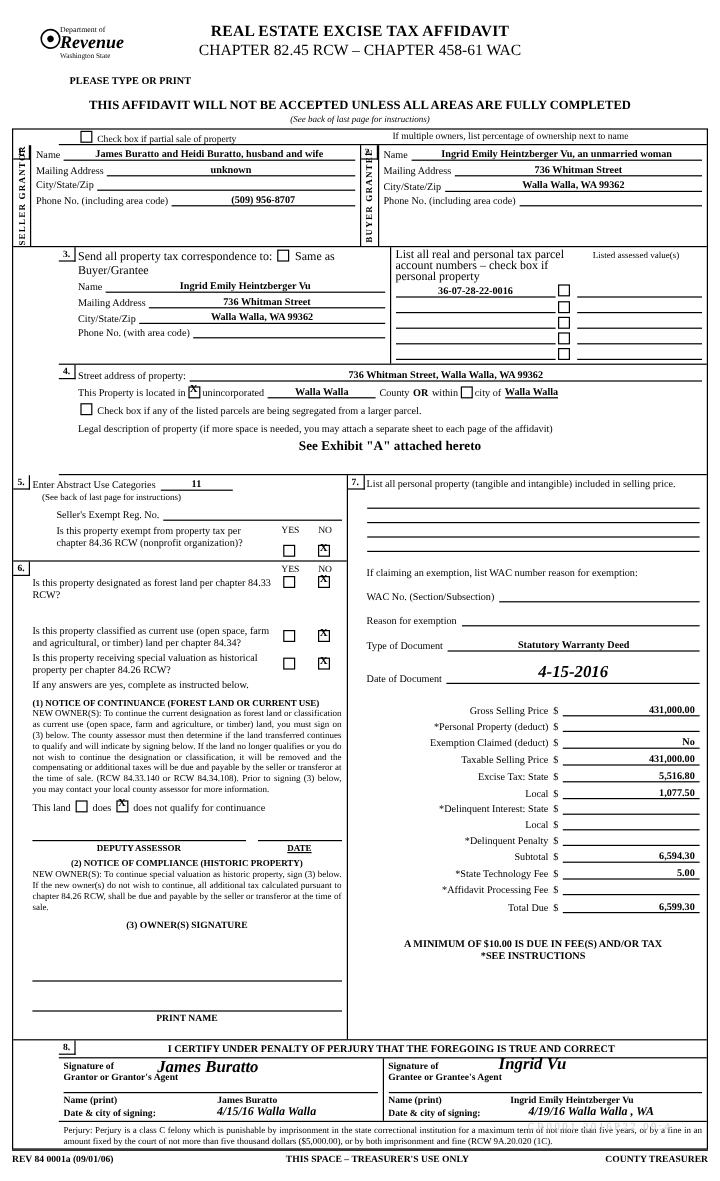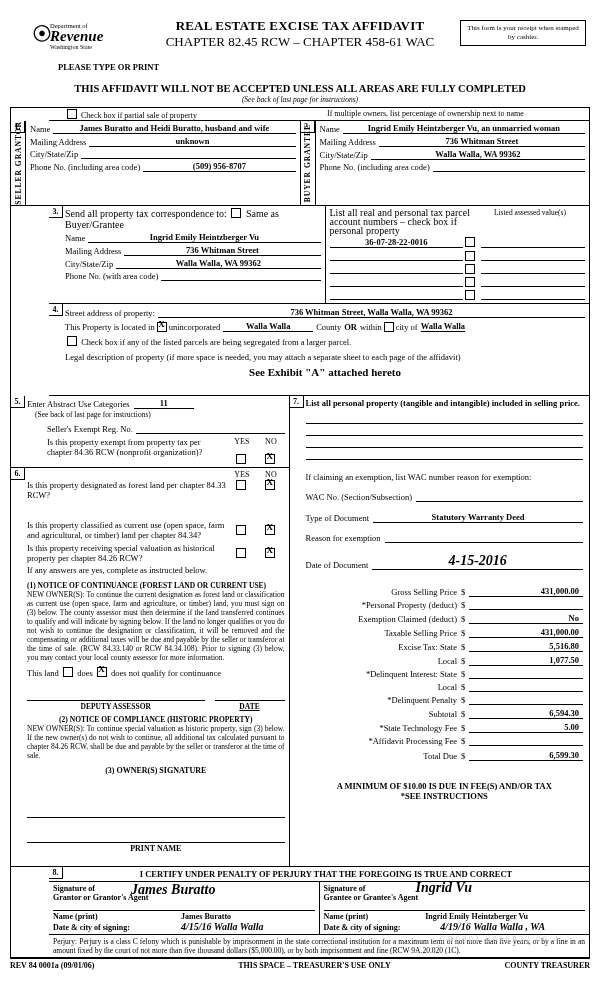--- a/index.html
+++ b/index.html
@@ -56,21 +56,20 @@
     <div class="logo">
       <span class="swirl">⦿</span>
       <div style="margin-left:18px">
         <div class="lg1">Department of</div>
         <div class="lg2">Revenue</div>
         <div class="lg3">Washington State</div>
       </div>
     </div>
     <div class="title" style="margin-top:12px">REAL ESTATE EXCISE TAX AFFIDAVIT</div>
     <div class="subtitle">CHAPTER 82.45 RCW – CHAPTER 458-61 WAC</div>
-    <div class="receipt">This form is your receipt when stamped by cashier.</div>
     <div class="type-print">PLEASE TYPE OR PRINT</div>
   </div>
 
   <div class="bigline">THIS AFFIDAVIT WILL NOT BE ACCEPTED UNLESS ALL AREAS ARE FULLY COMPLETED</div>
   <div class="seeback">(See back of last page for instructions)</div>
 
   <div class="frame" style="margin-top:3px;">
 
     <div class="sec" style="height:12px;">
       <div style="display:flex;font-size:8px;">
@@ -314,40 +313,40 @@
           <div class="sigline"></div>
           <div style="height:12px;"></div>
           <div style="border-bottom:1px solid #000;height:12px;"></div>
           <div style="text-align:center;font-size:8px;font-weight:bold;margin-top:1px;">PRINT NAME</div>
           <div style="height:10px;"></div>
         </div>
       </div>
 
       <div class="divider" style="width:50%;position:relative;padding:2px 6px 3px 16px;">
         <div class="secnum">7.</div>
-        <div style="font-size:8.5px;line-height:10px;font-weight:bold;">List all personal property (tangible and intangible) included in selling price.</div>
+        <div style="font-size:8.5px;line-height:10px;">List all personal property (tangible and intangible) included in selling price.</div>
         <div style="margin-top:4px;">
           <div style="border-bottom:1px solid #000;height:11px;"></div>
           <div style="border-bottom:1px solid #000;height:11px;"></div>
           <div style="border-bottom:1px solid #000;height:11px;"></div>
           <div style="border-bottom:1px solid #000;height:11px;"></div>
         </div>
 
         <div style="font-size:8.5px;margin-top:12px;">If claiming an exemption, list WAC number reason for exemption:</div>
         <div style="display:flex;align-items:flex-end;font-size:8.5px;margin-top:10px;">
           <span>WAC No. (Section/Subsection)</span>
           <span style="flex:1;border-bottom:1px solid #000;margin-left:4px;"></span>
         </div>
         <div style="display:flex;align-items:flex-end;font-size:8.5px;margin-top:10px;">
+          <span>Reason for exemption</span>
+          <span style="flex:1;border-bottom:1px solid #000;margin-left:4px;"></span>
+        </div>
+        <div style="display:flex;align-items:flex-end;font-size:8.5px;margin-top:10px;">
           <span>Type of Document</span>
           <span style="flex:1;border-bottom:1px solid #000;margin-left:4px;text-align:center;font-weight:bold;">Statutory Warranty Deed</span>
-        </div>
-        <div style="display:flex;align-items:flex-end;font-size:8.5px;margin-top:10px;">
-          <span>Reason for exemption</span>
-          <span style="flex:1;border-bottom:1px solid #000;margin-left:4px;"></span>
         </div>
         <div style="display:flex;align-items:flex-end;font-size:8.5px;margin-top:10px;">
           <span>Date of Document</span>
           <span class="scribble" style="flex:1;border-bottom:1px solid #000;margin-left:4px;text-align:center;">4-15-2016</span>
         </div>
 
         <div style="margin-top:16px;">
           <div class="moneyrow">
               <span class="mlabel">Gross Selling Price</span>
               <span class="mdollar">$</span>

